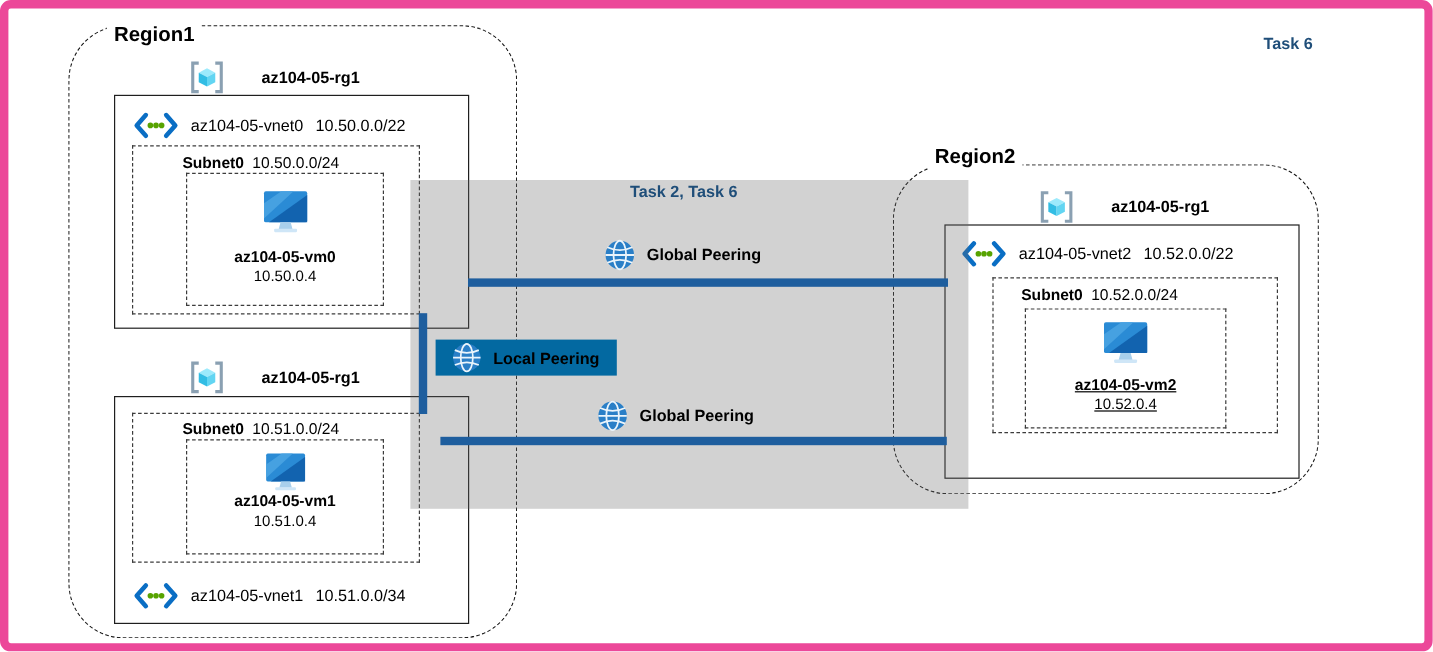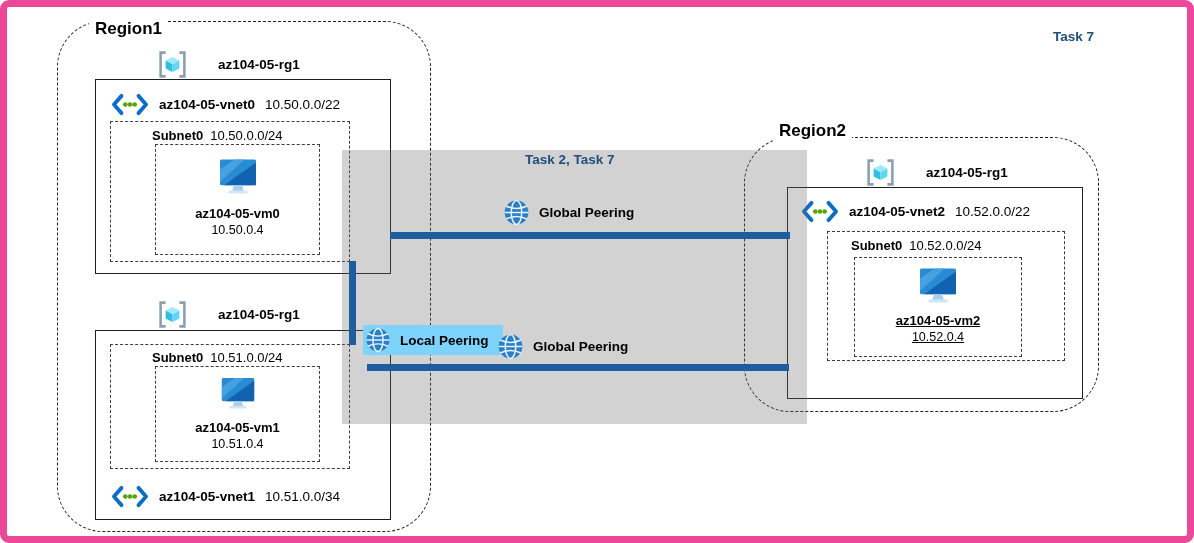--- a/index.html
+++ b/index.html
@@ -8,31 +8,31 @@
             border:7px solid #ec4899; border-radius:9px; overflow:hidden; color:#000;
             font-family:"Liberation Sans", sans-serif; }
   .abs { position:absolute; }
   .region { border:1.6px dashed #1f1f1f; border-radius:46px; }
   .region-label { font-size:17px; font-weight:bold; background:#fff; padding:1px 6px; line-height:19px; }
   .rg { border:1.4px solid #1f1f1f; background:#fff; }
   .rg-header { display:flex; align-items:center; gap:30px; }
   .rg-header .name { font-weight:bold; font-size:13.5px; }
   .dashed { border:1.3px dashed #3c3c3c; }
   .row { display:flex; align-items:center; gap:10px; font-size:13.5px; }
-  .row .name { font-weight:bold; }
+  .row .name { font-weight:normal; }
   .subnet-label { display:flex; gap:7px; font-size:13px; align-items:baseline; }
   .subnet-label .name { font-weight:bold; }
   .vm-box { display:flex; flex-direction:column; align-items:center; }
   .vm-name { font-weight:bold; font-size:13px; }
   .vm-ip { font-size:12.5px; margin-top:2px; }
   .gray-area { background:rgba(105,105,105,0.30); }
   .task-label { color:#1f4e79; font-weight:bold; font-size:13.5px; }
   .pline { background:#1e5e9e; }
   .peer { display:flex; align-items:center; gap:9px; font-size:13.5px; font-weight:bold; color:#000; }
-  .peer.white-bg { background:#7dd3fc; padding:2px 14px 2px 2px;margin-top:42px; }
+  .peer.white-bg { background:#0369a1; padding:2px 14px 2px 13px; }
 </style>
 </head>
 <body>
 
 <div class="canvas">
 
   <div class="region abs" style="left:50px; top:14px; width:374px; height:511px;"></div>
   <div class="region-label abs" style="left:82px; top:11px;">Region1</div>
 
   <div class="region abs" style="left:737px; top:130px; width:355px; height:275px;"></div>
@@ -97,21 +97,21 @@
     <span>10.51.0.0/24</span>
   </div>
   <div class="dashed vm-box abs" style="left:148px; top:359px; width:165px; height:96px; padding-top:7px;">
     <svg width="36" height="36" viewBox="0 0 18 18">
       <rect x="0.9" y="2" width="16.2" height="11.6" rx="0.7" fill="#2a8bd5"></rect>
       <polygon points="17.1,3.4 17.1,13.6 2.8,13.6" fill="#0e5ca8" opacity="0.85"></polygon>
       <polygon points="0.9,12.2 0.9,6.5 7.4,2 12,2" fill="#49a3e2" opacity="0.9"></polygon>
       <path d="M11.6 16.2 H6.4 L7.1 13.6 H10.9 Z" fill="#a8cfec"></path>
       <rect x="4.7" y="16" width="8.6" height="1.3" rx="0.4" fill="#cfe6f7"></rect>
     </svg>
-    <div class="vm-name" style="margin-top:10px;">az104-05-vm1</div>
+    <div class="vm-name" style="">az104-05-vm1</div>
     <div class="vm-ip">10.51.0.4</div>
   </div>
 
   <div class="row abs" style="left:104px; top:478px;">
     <svg width="38" height="23" viewBox="0 0 26 15">
       <path d="M7.2 1.6 L2 7.5 L7.2 13.4" fill="none" stroke="#0a6ec4" stroke-width="2.6" stroke-linecap="round" stroke-linejoin="round"></path>
       <path d="M18.8 1.6 L24 7.5 L18.8 13.4" fill="none" stroke="#0a6ec4" stroke-width="2.6" stroke-linecap="round" stroke-linejoin="round"></path>
       <circle cx="9.8" cy="7.5" r="1.6" fill="#57a300"></circle>
         <circle cx="13" cy="7.5" r="1.6" fill="#57a300"></circle>
         <circle cx="16.2" cy="7.5" r="1.6" fill="#57a300"></circle>
@@ -155,22 +155,22 @@
       <polygon points="17.1,3.4 17.1,13.6 2.8,13.6" fill="#0e5ca8" opacity="0.85"></polygon>
       <polygon points="0.9,12.2 0.9,6.5 7.4,2 12,2" fill="#49a3e2" opacity="0.9"></polygon>
       <path d="M11.6 16.2 H6.4 L7.1 13.6 H10.9 Z" fill="#a8cfec"></path>
       <rect x="4.7" y="16" width="8.6" height="1.3" rx="0.4" fill="#cfe6f7"></rect>
     </svg>
     <div class="vm-name" style="margin-top:9px;">az104-05-vm2</div>
     <div class="vm-ip">10.52.0.4</div>
   </div>
 
   <div class="gray-area abs" style="left:335px; top:143px; width:465px; height:274px;"></div>
-  <div class="task-label abs" style="left:518px; top:145px;">Task 2, Task 7</div>
-  <div class="task-label abs" style="left:1046px; top:22px;">Task 7</div>
+  <div class="task-label abs" style="left:518px; top:145px;">Task 2, Task 6</div>
+  <div class="task-label abs" style="left:1046px; top:22px;">Task 6</div>
 
   <div class="pline abs" style="left:383px; top:225px; width:400px; height:7px;"></div>
   <div class="pline abs" style="left:342px; top:254px; width:7px; height:84px;"></div>
   <div class="pline abs" style="left:360px; top:357px; width:422px; height:7px;"></div>
 
   <div class="peer abs" style="left:496px; top:192px;">
     <svg width="27" height="27" viewBox="0 0 20 20">
       <circle cx="10" cy="10" r="8.8" fill="#2a7fc7"></circle>
       <ellipse cx="10" cy="10" rx="3.9" ry="8.8" fill="none" stroke="#eaf4fb" stroke-width="1.1"></ellipse>
       <line x1="1.2" y1="10" x2="18.8" y2="10" stroke="#eaf4fb" stroke-width="1.1"></line>

